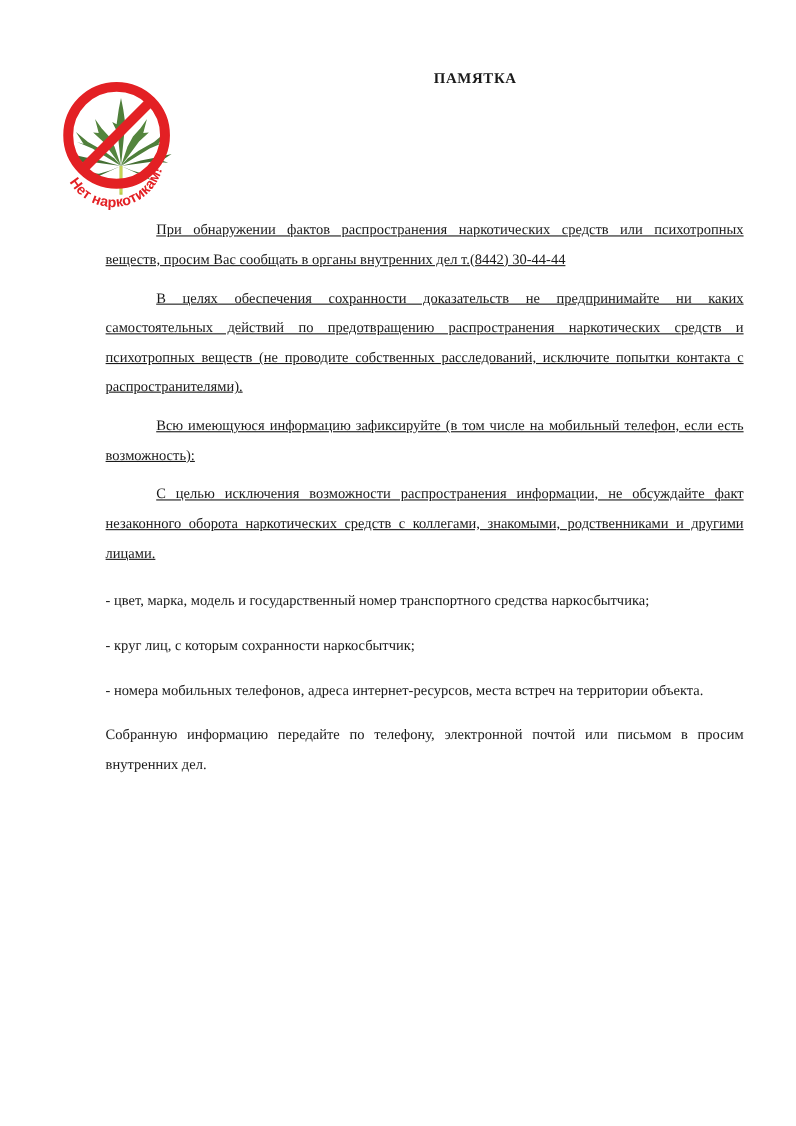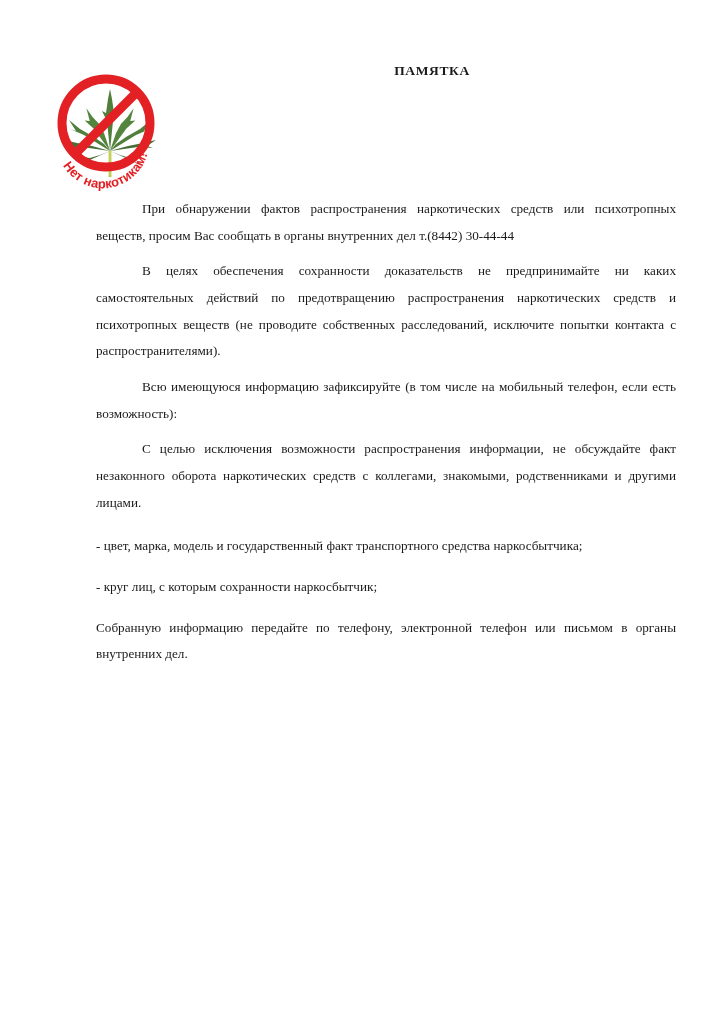--- a/index.html
+++ b/index.html
@@ -67,20 +67,21 @@
     left: 96px;
     top: 196px;
     width: 580px;
   }
   .para {
     font-size: 13.2px;
     line-height: 2.02;
     text-align: justify;
     margin: 0 0 9px 0;
     text-indent: 46px;
+    text-decoration: underline;
   }
   .list-item {
     font-size: 13.2px;
     line-height: 2.02;
     text-align: justify;
     text-indent: 0;
     margin: 0 0 14px 0;
   }
   .list-item:first-of-type {
     margin-top: 6px;
@@ -145,19 +146,20 @@
 
   <div class="body-block">
 
     <p class="para">При обнаружении фактов распространения наркотических средств или психотропных веществ, просим Вас сообщать в органы внутренних дел т.(8442) 30-44-44</p>
     <p class="para">В целях обеспечения сохранности доказательств не предпринимайте ни каких самостоятельных действий по предотвращению распространения наркотических средств и психотропных веществ (не проводите собственных расследований, исключите попытки контакта с распространителями).</p>
     <p class="para">Всю имеющуюся информацию зафиксируйте (в том числе на мобильный телефон, если есть возможность):</p>
     <p class="para">С целью исключения возможности распространения информации, не обсуждайте факт незаконного оборота наркотических средств с коллегами, знакомыми, родственниками и другими лицами.</p>
 
     <div class="spacer-sm"></div>
 
-    <p class="list-item">- цвет, марка, модель и государственный факт транспортного средства наркосбытчика;</p>
+    <p class="list-item">- цвет, марка, модель и государственный номер транспортного средства наркосбытчика;</p>
     <p class="list-item">- круг лиц, с которым сохранности наркосбытчик;</p>
+    <p class="list-item">- номера мобильных телефонов, адреса интернет-ресурсов, места встреч на территории объекта.</p>
 
-    <p class="closing">Собранную информацию передайте по телефону, электронной телефон или письмом в органы внутренних дел.</p>
+    <p class="closing">Собранную информацию передайте по телефону, электронной почтой или письмом в просим внутренних дел.</p>
   </div>
 
 </div>
 
 </body></html>

